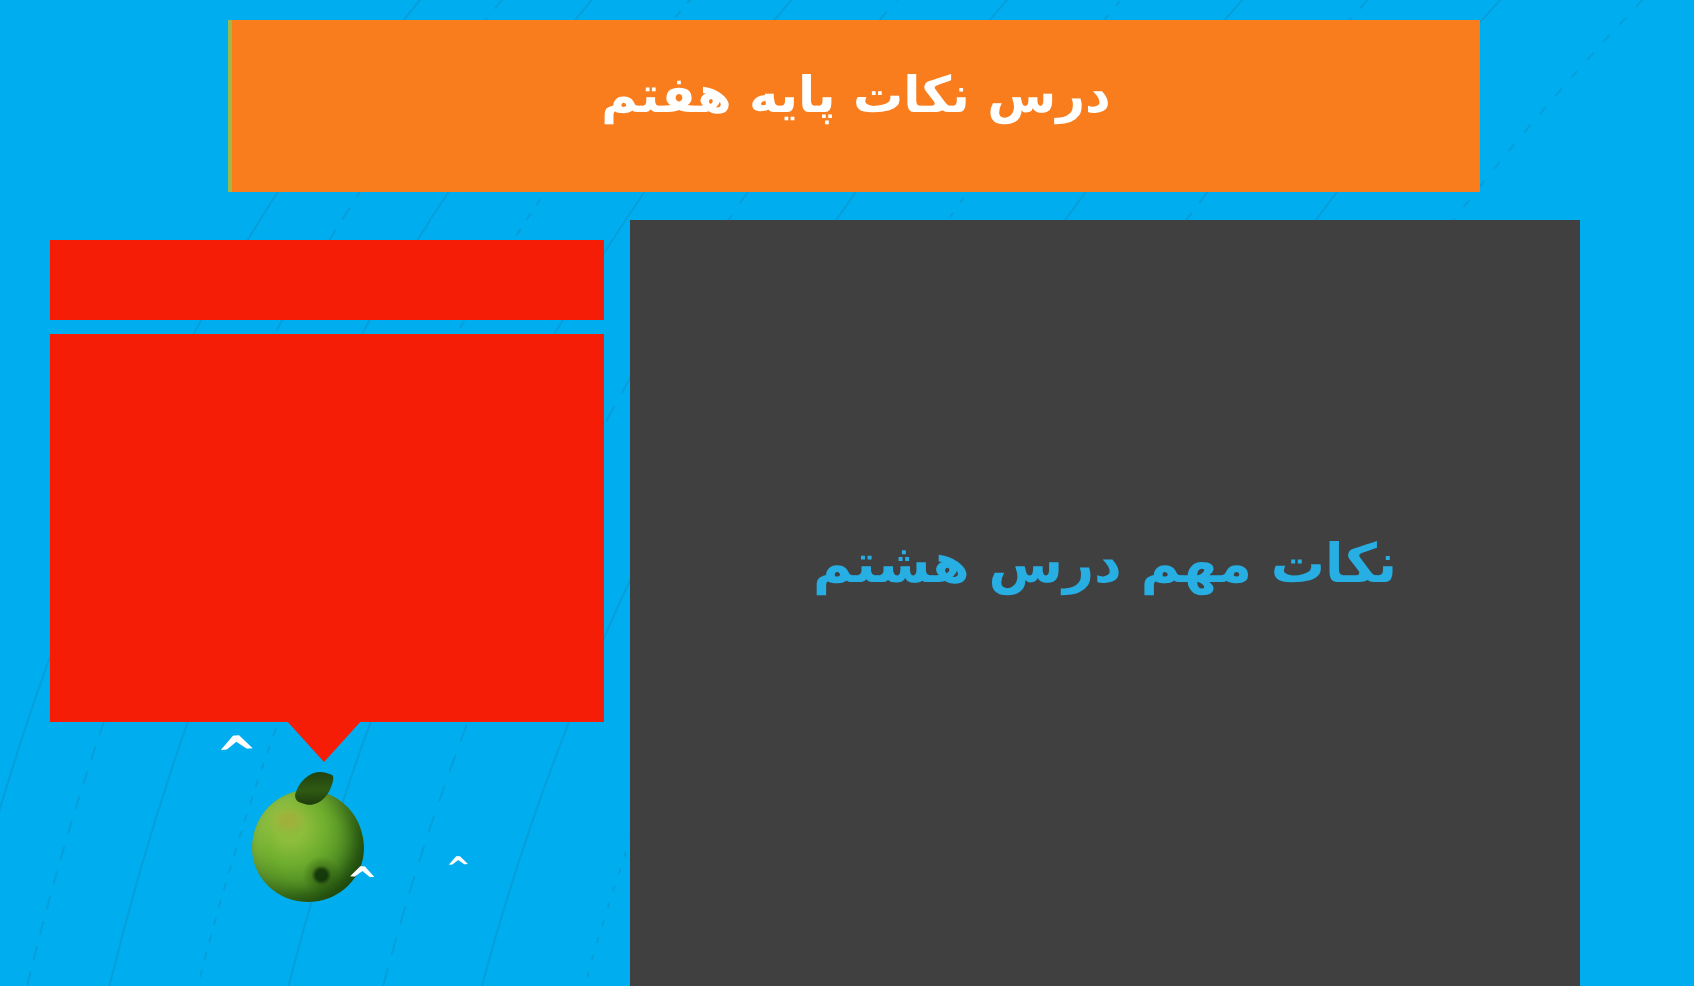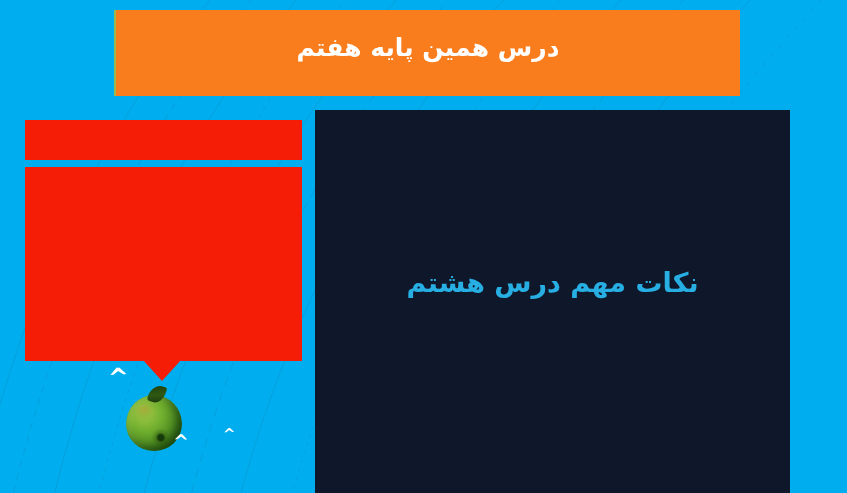--- a/index.html
+++ b/index.html
@@ -140,21 +140,21 @@
   #chevron-2 { left: 148px; top: 265px; font-size: 19px; transform: rotate(2deg); }
   #chevron-3 { left: 198px; top: 260px; font-size: 15px; transform: rotate(-2deg); }
 
   
   #purple-panel {
     position: absolute;
     left: 315px;
     top: 110px;
     width: 475px;
     height: 383px;
-    background: #0f172a;
+    background: #404040;
     display: flex;
     flex-direction: column;
     align-items: center;
     justify-content: flex-start;
     box-sizing: border-box;
     padding-top: 152px;
   }
   .purple-line {
     color: #27AEE3;
     font-size: 27px;
@@ -183,21 +183,21 @@
       <path d="M 730 -160 C 502 18 336 278 276 560" stroke-dasharray="3 6"></path>
       <path d="M 800 -165 C 562 16 388 282 328 565"></path>
       <path d="M 872 -170 C 624 14 442 286 382 570" stroke-dasharray="8 6"></path>
       <path d="M 948 -175 C 690 12 500 290 440 575"></path>
       <path d="M 1030 -180 C 760 10 562 294 502 580" stroke-dasharray="5 7"></path>
     </g>
   </svg>
 
   <div id="title-banner">
     <div id="title-banner-accent"></div>
-    <div id="title-text">درس همین پایه هفتم</div>
+    <div id="title-text">درس نکات پایه هفتم</div>
   </div>
 
   <div id="red-bar-top"></div>
 
   <div id="red-bubble">
     <div id="fruit">
       <div id="fruit-body"></div>
       <div id="fruit-highlight"></div>
       <div id="fruit-stem"></div>
     </div>

